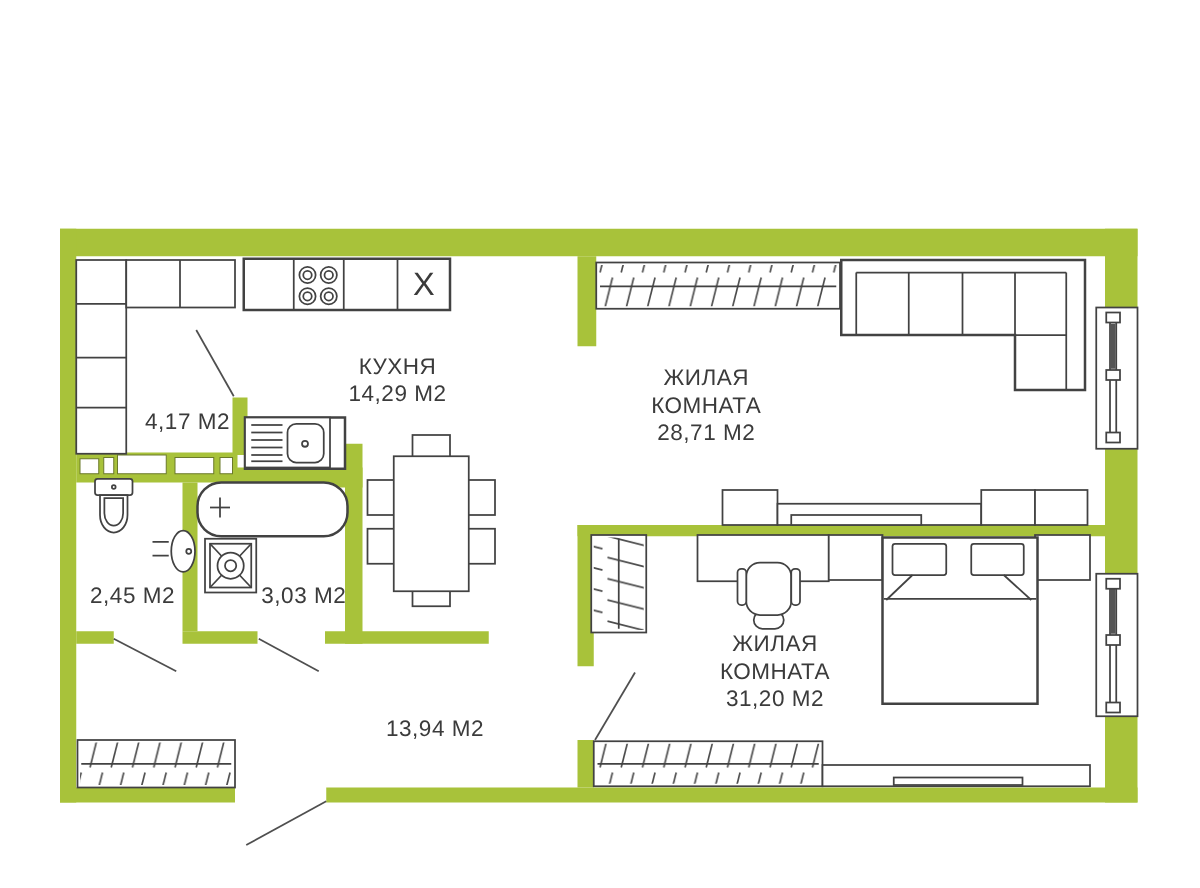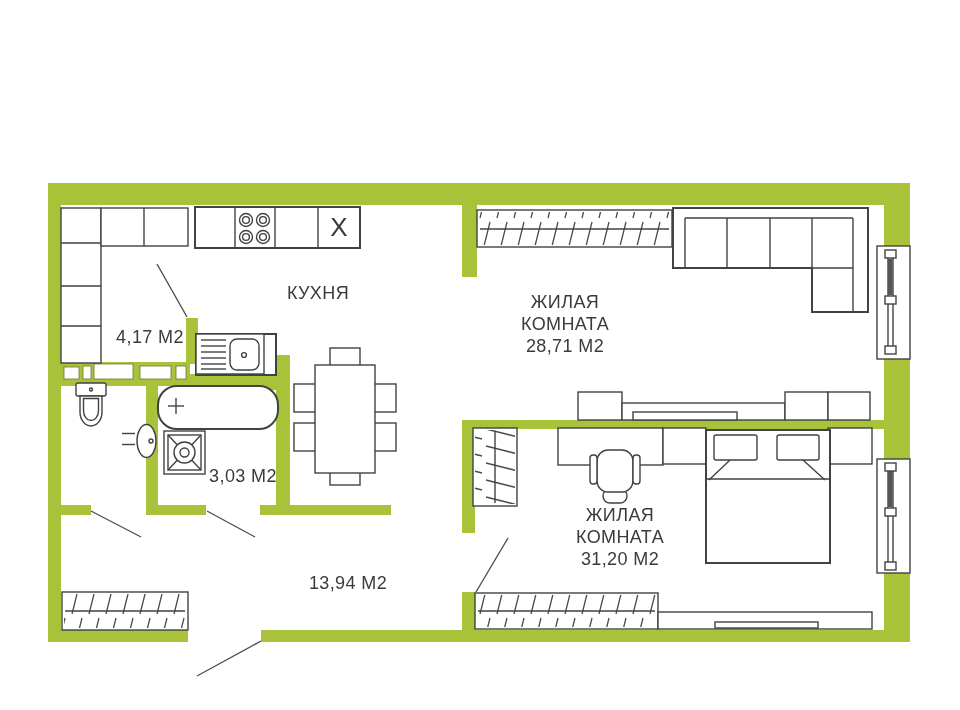--- a/index.html
+++ b/index.html
@@ -239,38 +239,42 @@
     <line class="swing" x1="157" y1="264" x2="187" y2="317"></line>
     <line class="swing" x1="91" y1="511" x2="141" y2="537"></line>
     <line class="swing" x1="207" y1="511" x2="255" y2="537"></line>
     <line class="swing" x1="476" y1="592" x2="508" y2="538"></line>
     <line class="swing" x1="261" y1="641" x2="197" y2="676"></line>
   </g>
 </svg>
 
   <div class="label" style="left:243px;top:282px;width:150px;">
     <div>КУХНЯ</div>
+    <div>14,29 М2</div>
   </div>
 
   <div class="label" style="left:490px;top:291px;width:150px;">
     <div>ЖИЛАЯ</div>
     <div>КОМНАТА</div>
     <div>28,71 М2</div>
   </div>
 
   <div class="label" style="left:545px;top:504px;width:150px;">
     <div>ЖИЛАЯ</div>
     <div>КОМНАТА</div>
     <div>31,20 М2</div>
   </div>
 
   <div class="label" style="left:85px;top:326px;width:130px;">
     <div>4,17 М2</div>
   </div>
 
+  <div class="label" style="left:41px;top:465px;width:130px;">
+    <div>2,45 М2</div>
+  </div>
 
   <div class="label" style="left:178px;top:465px;width:130px;">
     <div>3,03 М2</div>
   </div>
 
   <div class="label" style="left:283px;top:572px;width:130px;">
     <div>13,94 М2</div>
   </div>
 
   <div class="x-mark" style="left:322px;top:209px;width:34px;">X</div>

